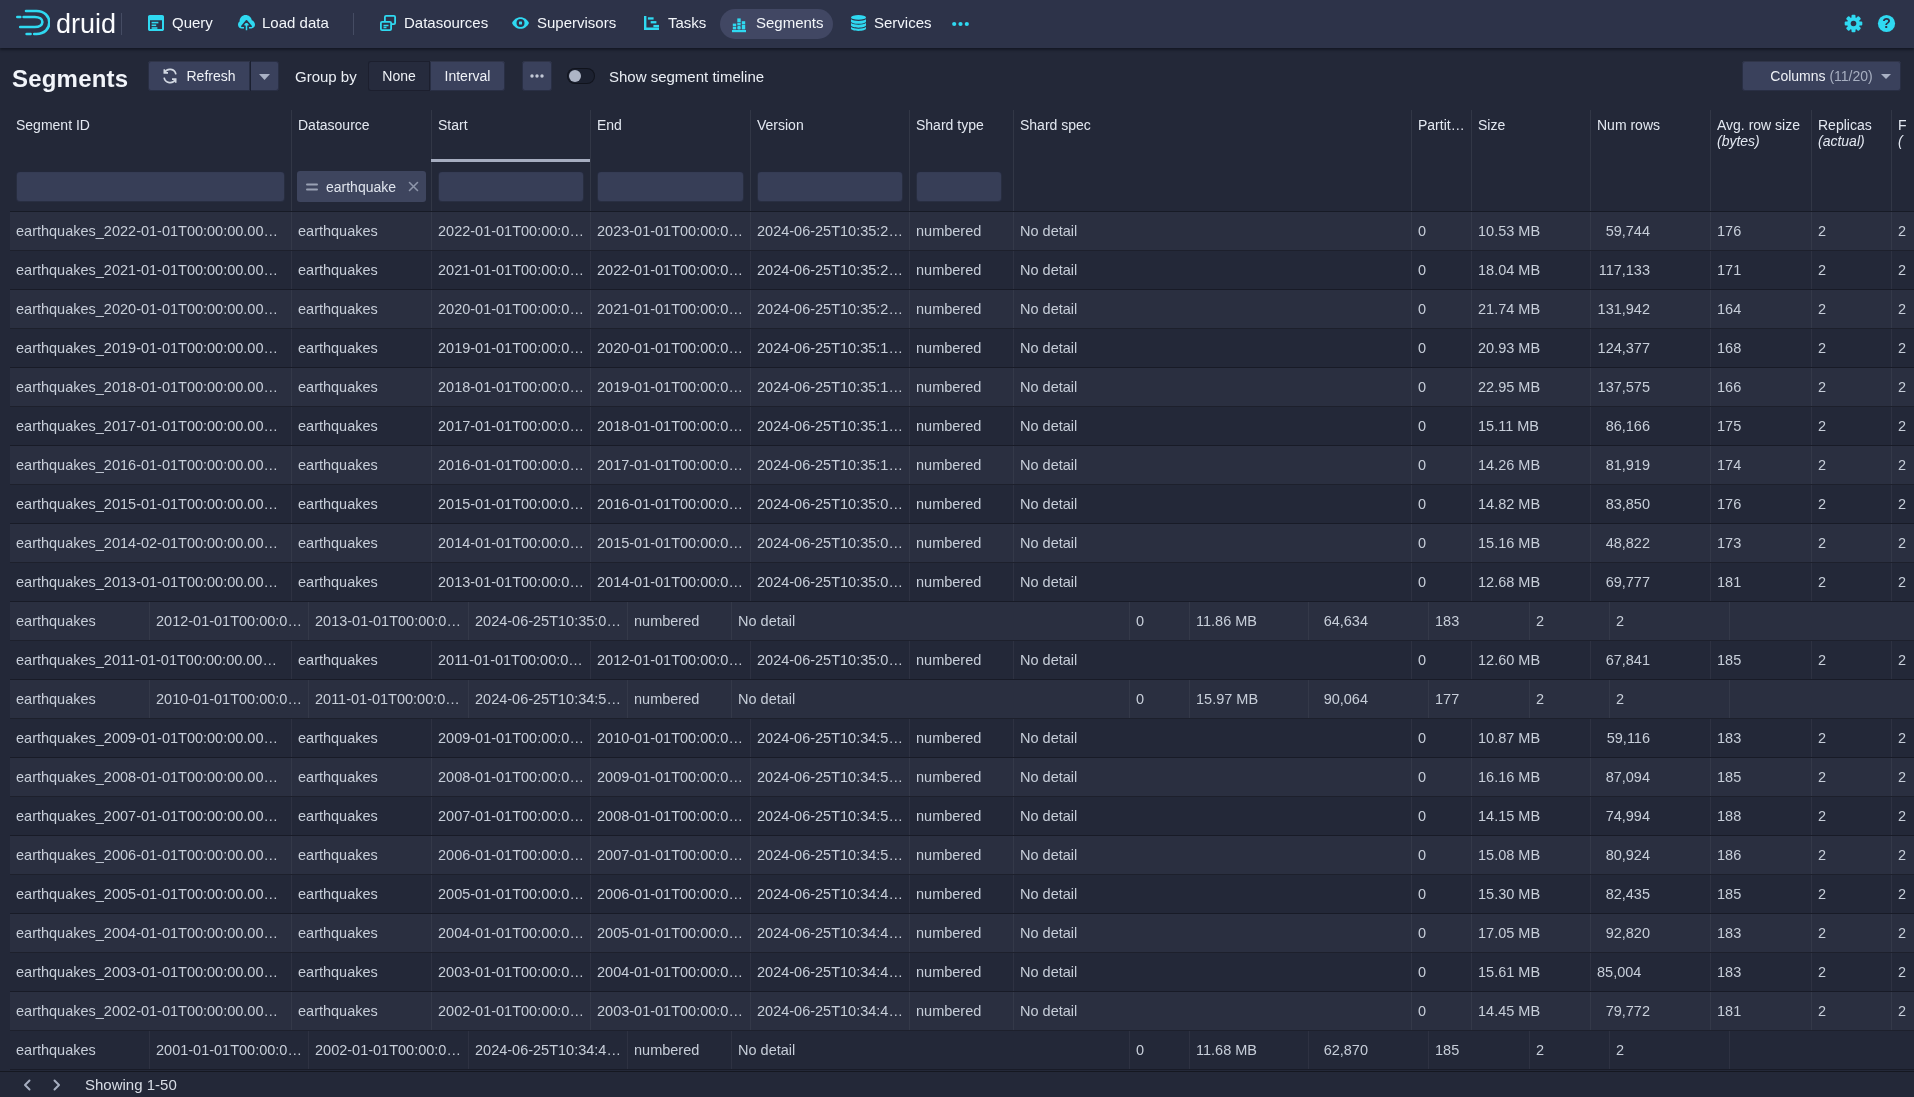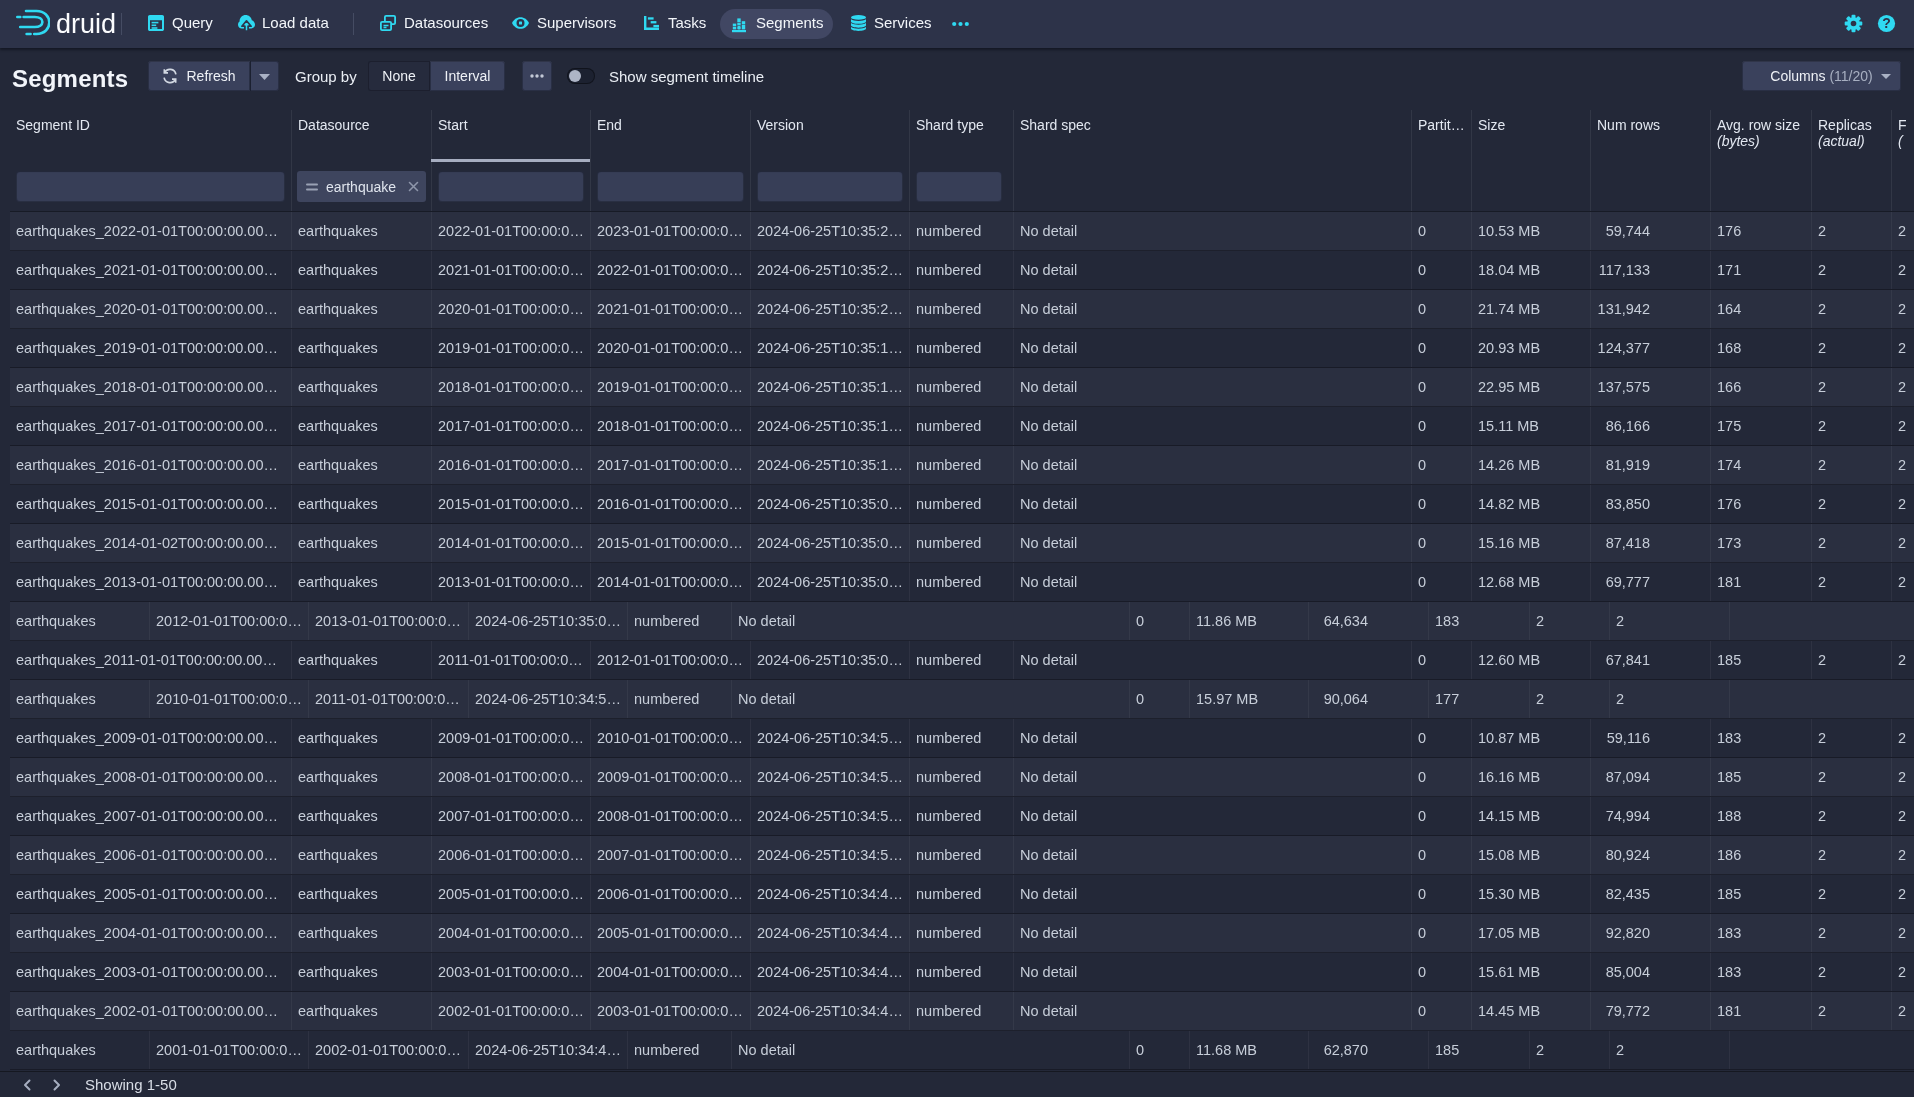--- a/index.html
+++ b/index.html
@@ -215,30 +215,30 @@
   <div class="dc" style="width:104px">numbered</div>
   <div class="dc" style="width:398px">No detail</div>
   <div class="dc" style="width:60px">0</div>
   <div class="dc" style="width:119px">14.82 MB</div>
   <div class="dc" style="width:120px;text-align:right;padding-right:60px">83,850</div>
   <div class="dc" style="width:101px">176</div>
   <div class="dc" style="width:80px">2</div>
   <div class="dc" style="width:120px">2</div>
 </div>
 <div class="drow odd">
-  <div class="dc" style="width:282px">earthquakes_2014-01-02T00:00:00.00…</div>
+  <div class="dc" style="width:282px">earthquakes_2014-02-01T00:00:00.00…</div>
   <div class="dc" style="width:140px">earthquakes</div>
   <div class="dc" style="width:159px">2014-01-01T00:00:0…</div>
   <div class="dc" style="width:160px">2015-01-01T00:00:0…</div>
   <div class="dc" style="width:159px">2024-06-25T10:35:0…</div>
   <div class="dc" style="width:104px">numbered</div>
   <div class="dc" style="width:398px">No detail</div>
   <div class="dc" style="width:60px">0</div>
   <div class="dc" style="width:119px">15.16 MB</div>
-  <div class="dc" style="width:120px;text-align:right;padding-right:60px">87,418</div>
+  <div class="dc" style="width:120px;text-align:right;padding-right:60px">48,822</div>
   <div class="dc" style="width:101px">173</div>
   <div class="dc" style="width:80px">2</div>
   <div class="dc" style="width:120px">2</div>
 </div>
 <div class="drow">
   <div class="dc" style="width:282px">earthquakes_2013-01-01T00:00:00.00…</div>
   <div class="dc" style="width:140px">earthquakes</div>
   <div class="dc" style="width:159px">2013-01-01T00:00:0…</div>
   <div class="dc" style="width:160px">2014-01-01T00:00:0…</div>
   <div class="dc" style="width:159px">2024-06-25T10:35:0…</div>
@@ -387,21 +387,21 @@
 <div class="drow">
   <div class="dc" style="width:282px">earthquakes_2003-01-01T00:00:00.00…</div>
   <div class="dc" style="width:140px">earthquakes</div>
   <div class="dc" style="width:159px">2003-01-01T00:00:0…</div>
   <div class="dc" style="width:160px">2004-01-01T00:00:0…</div>
   <div class="dc" style="width:159px">2024-06-25T10:34:4…</div>
   <div class="dc" style="width:104px">numbered</div>
   <div class="dc" style="width:398px">No detail</div>
   <div class="dc" style="width:60px">0</div>
   <div class="dc" style="width:119px">15.61 MB</div>
-  <div class="dc" style="width:120px;text-align:right;padding-right:60px">85,004</div>
+  <div class="dc" style="width:120px;text-align:left;padding-right:60px">85,004</div>
   <div class="dc" style="width:101px">183</div>
   <div class="dc" style="width:80px">2</div>
   <div class="dc" style="width:120px">2</div>
 </div>
 <div class="drow odd">
   <div class="dc" style="width:282px">earthquakes_2002-01-01T00:00:00.00…</div>
   <div class="dc" style="width:140px">earthquakes</div>
   <div class="dc" style="width:159px">2002-01-01T00:00:0…</div>
   <div class="dc" style="width:160px">2003-01-01T00:00:0…</div>
   <div class="dc" style="width:159px">2024-06-25T10:34:4…</div>

